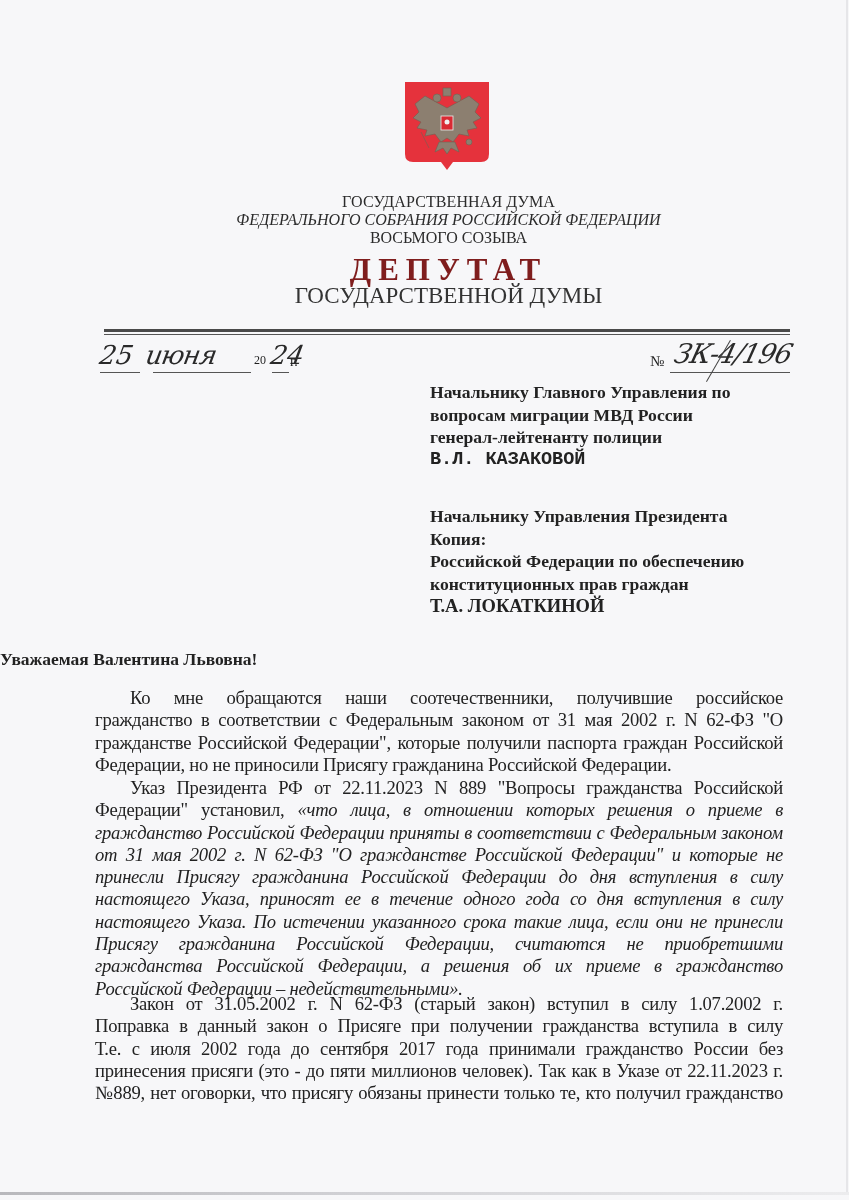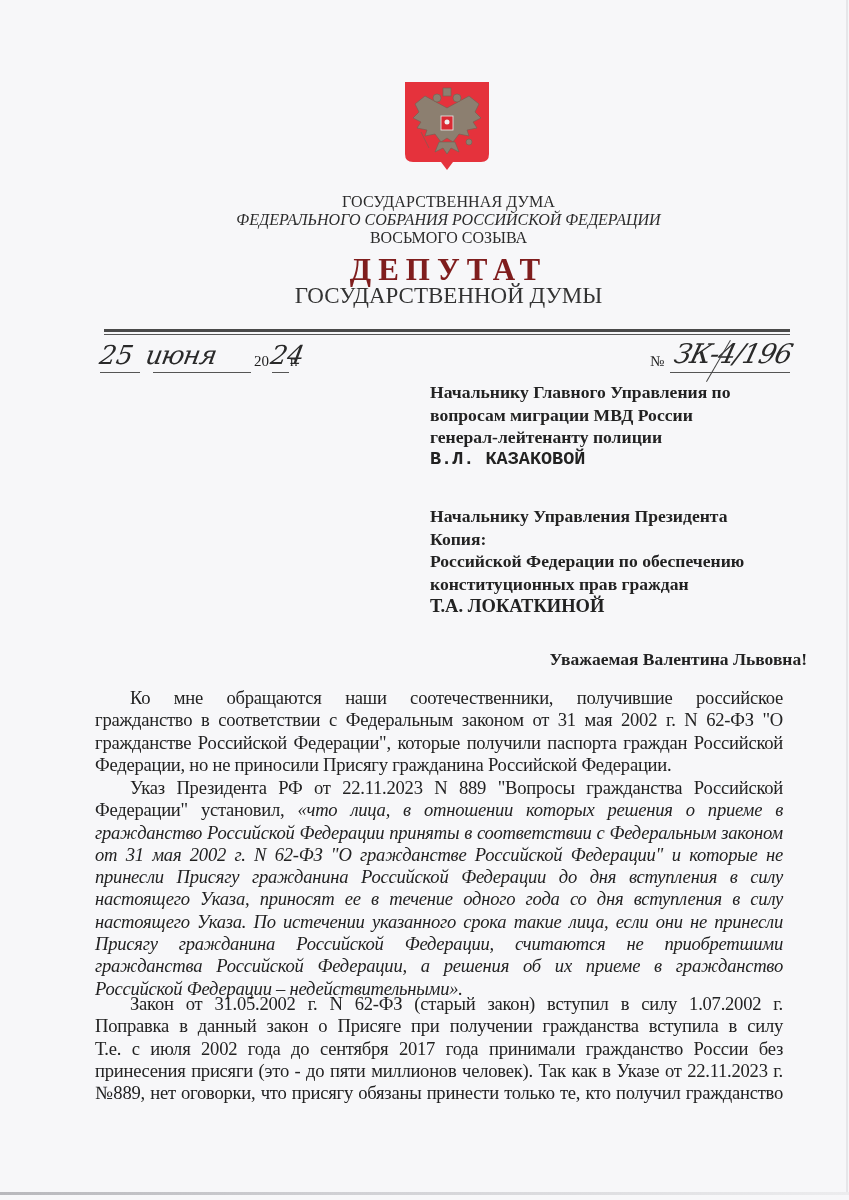--- a/index.html
+++ b/index.html
@@ -27,37 +27,37 @@
   .lh-sub { top:283px; font-size:23px; color:#333; }
   .rule-thick { position:absolute; left:104px; top:329px; width:686px; height:3px; background:#4a4a4a; }
   .rule-thin { position:absolute; left:104px; top:334px; width:686px; height:1px; background:#555; }
 
   .date-row { position:absolute; left:100px; top:340px; height:36px; width:240px; }
   .hand { font-family:"DejaVu Serif", serif; font-style:italic; color:#2a2a2a; }
   .date-day { position:absolute; left:0; top:0; font-size:26px; transform:skewX(-10deg); }
   .date-month { position:absolute; left:46px; top:0; font-size:26px; transform:skewX(-10deg); letter-spacing:-1px; }
   .date-underline1 { position:absolute; left:0; top:32px; width:40px; height:1px; background:#555; }
   .date-underline2 { position:absolute; left:53px; top:32px; width:98px; height:1px; background:#555; }
-  .date-20 { position:absolute; left:154px; top:13px; font-size:15px; }
+  .date-20 { position:absolute; left:154px; top:13px; font-size:12px; }
   .date-yr { position:absolute; left:171px; top:0; font-size:26px; transform:skewX(-10deg); }
   .date-underline3 { position:absolute; left:172px; top:32px; width:17px; height:1px; background:#555; }
   .date-g { position:absolute; left:190px; top:14px; font-size:14px; }
 
   .num-row { position:absolute; left:640px; top:340px; width:160px; height:45px; }
   .num-sign { position:absolute; left:10px; top:13px; font-size:15px; }
   .num-val { position:absolute; left:35px; top:-2px; font-size:27px; transform:skewX(-14deg); letter-spacing:-1px; }
   .num-underline { position:absolute; left:30px; top:32px; width:120px; height:1px; background:#555; }
   .num-slash { position:absolute; left:90px; top:0; width:1px; height:48px; background:#444; transform:rotate(30deg); transform-origin:top left; }
 
   .addressee { position:absolute; left:430px; top:381px; font-weight:bold; font-size:17.6px; line-height:22.5px; color:#222; }
   .addressee .name { font-size:18.5px;font-family:Liberation Mono, monospace; }
   .copy-block { position:absolute; left:430px; top:505px; font-weight:bold; font-size:17.6px; line-height:22.5px; color:#222; }
   .copy-block .name { font-size:18.5px; }
 
-  .salutation { position:absolute; left:0; top:649px; width:807px; text-align:right; font-weight:bold; font-size:17.5px; color:#222; }
+  .salutation { position:absolute; left:0; top:649px; width:807px; text-align:left; font-weight:bold; font-size:17.5px; color:#222; }
 
   .body-text {
     position:absolute; left:95px; width:688px; font-size:18.6px; line-height:22.3px; text-align:justify;
     color:#222; letter-spacing:-0.25px;
   }
   .p1 { top:687px; }
   .p2 { top:777px; }
   .p3 { top:993px; }
   .quote { font-style:italic; }
   .line { display:block; text-align:justify; text-align-last:justify; white-space:nowrap; }

